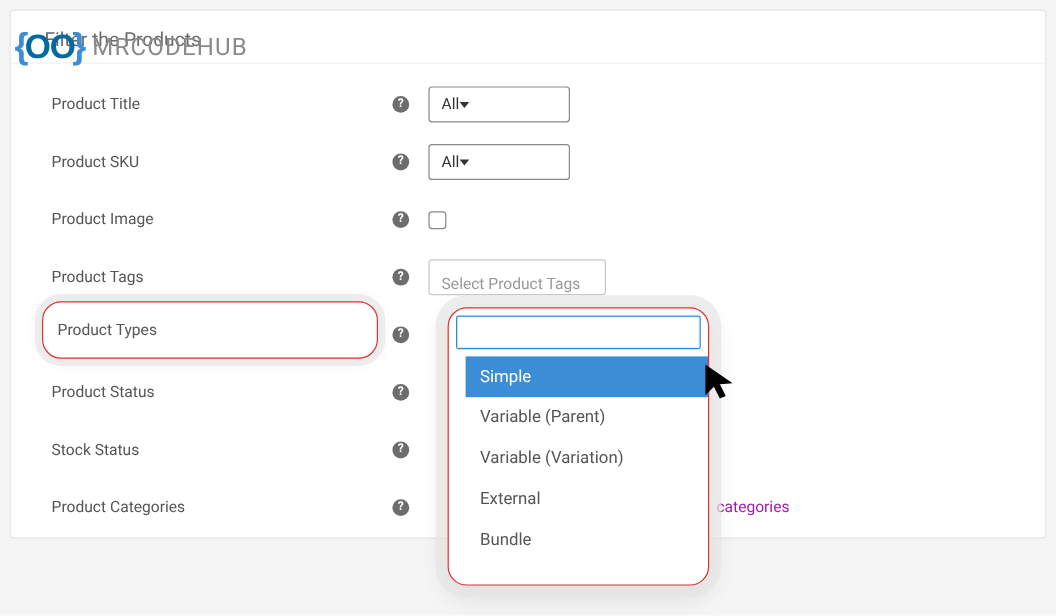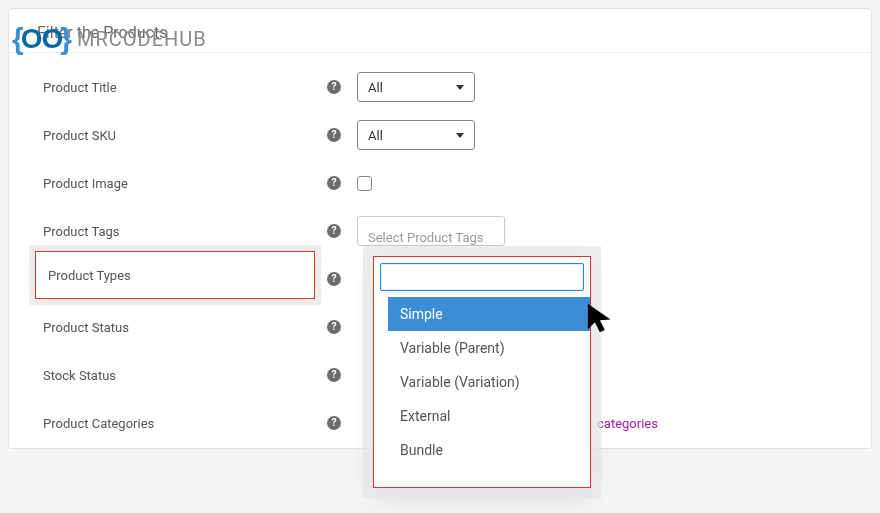--- a/index.html
+++ b/index.html
@@ -60,21 +60,20 @@
     line-height: 1;
   }
   .control { flex: 0 0 auto; }
   .select-box {
     width: 118px; height: 30px;
     border: 1px solid #888;
     border-radius: 3px;
     background: #fff;
     display: flex; align-items: center;
     padding: 0 10px;
-    justify-content: space-between;
     font-size: 13px;
     color: #333;
     cursor: pointer;
   }
   .chev { 
     width: 0; height: 0;
     border-left: 4px solid transparent;
     border-right: 4px solid transparent;
     border-top: 5px solid #333;
   }
@@ -98,21 +97,21 @@
   .extra-text {
     font-size: 13px;
     color: #a21caf;
     margin-left: 240px;
   }
 
   
   .hl {
     position: absolute;
     border: 1px solid #e03030;
-    border-radius: 0;
+    border-radius: 16px;
     pointer-events: none;
     box-shadow: 0 0 0 6px rgba(225,225,225,0.55), 0 0 16px rgba(0,0,0,0.08);
     background: rgba(255,255,255,0);
   }
   .hl-label {
     left: 35px; top: 251px;
     width: 280px; height: 48px;
     background: #fff;
   }
   .hl-dropdown {

